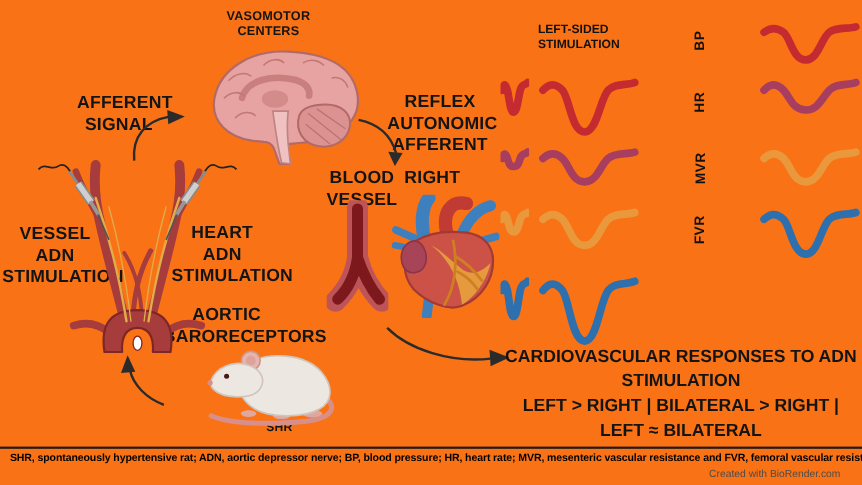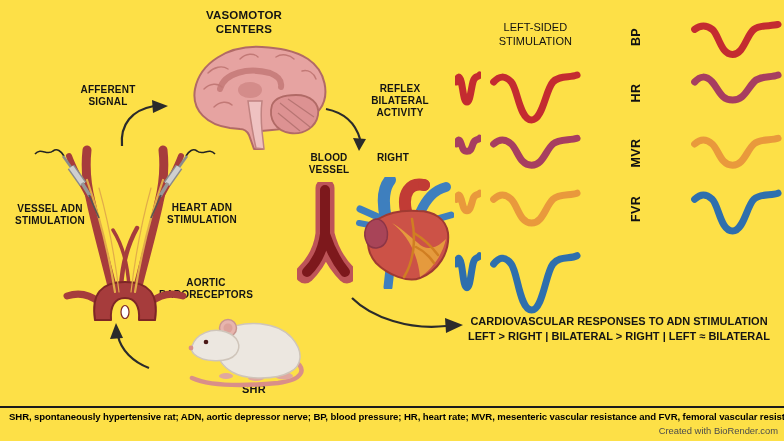--- a/index.html
+++ b/index.html
@@ -1,50 +1,50 @@
 <!DOCTYPE html>
 <html><head>
 <meta charset="utf-8">
 <style>
   html,body{margin:0;padding:0;background:#fff;}
-  #page{position:relative;width:784px;height:441px;background:#fde047;overflow:hidden;
+  #page{position:relative;width:784px;height:441px;background:#f97316;overflow:hidden;
         font-family:"Liberation Sans", sans-serif;color:#111;}
-  .label{position:absolute;font-weight:bold;font-size:10px;line-height:1.22;text-align:center;
+  .label{position:absolute;font-weight:bold;font-size:16px;line-height:1.22;text-align:center;
          color:#141414;letter-spacing:.2px;}
   .illus{position:absolute;}
   .illus svg{display:block;width:100%;height:100%;}
   
   #results{position:absolute;left:455px;top:14px;width:328px;display:grid;
            grid-template-columns:26px 1fr 1fr 1fr;grid-template-rows:46px 66px 54px 58px 78px;
            column-gap:8px;}
-  .col-head{font-weight:normal;font-size:11px;line-height:1.25;text-align:center;padding-top:7px;}
+  .col-head{font-weight:bold;font-size:11px;line-height:1.25;padding-top:7px;}
   .row-head{display:flex;align-items:center;justify-content:center;}
   .row-head span{transform:rotate(-90deg);font-weight:bold;font-size:12.5px;letter-spacing:.4px;white-space:nowrap;}
   .cell{position:relative;}
   .cell svg{display:block;width:100%;height:100%;}
   #caption{position:absolute;left:455px;top:314px;width:328px;text-align:center;
-           font-weight:bold;font-size:11px;line-height:1.4;color:#141414;}
+           font-weight:bold;font-size:16px;line-height:1.4;color:#141414;}
   
   #divider{position:absolute;left:0;right:0;top:406px;height:2px;background:#1a1a1a;}
   #abbrev{position:absolute;left:9px;top:411px;width:772px;font-weight:bold;font-size:9.6px;
           letter-spacing:-0.1px;white-space:nowrap;color:#000;}
-  #credit{position:absolute;right:6px;top:425px;font-size:9.4px;color:#4c4c4c;margin-left:24px;}
+  #credit{position:absolute;right:20px;top:425px;font-size:9.4px;color:#4c4c4c;margin-left:24px;}
 </style>
 </head>
 <body>
 
 <div id="page">
 
   <div class="label" style="left:188px;top:8px;width:112px;font-size:11.5px;">VASOMOTOR CENTERS</div>
   <div class="label" style="left:70px;top:84px;width:76px;">AFFERENT SIGNAL</div>
   <div class="label" style="left:2px;top:203px;width:96px;">VESSEL ADN STIMULATION</div>
   <div class="label" style="left:156px;top:202px;width:92px;">HEART ADN STIMULATION</div>
   <div class="label" style="left:148px;top:277px;width:116px;">AORTIC BARORECEPTORS</div>
   <div class="label" style="left:228px;top:383px;width:52px;font-size:11px;">SHR</div>
-  <div class="label" style="left:352px;top:83px;width:96px;">REFLEX BILATERAL ACTIVITY</div>
+  <div class="label" style="left:352px;top:83px;width:96px;">REFLEX AUTONOMIC AFFERENT</div>
   <div class="label" style="left:296px;top:152px;width:66px;">BLOOD VESSEL</div>
   <div class="label" style="left:364px;top:152px;width:58px;">RIGHT</div>
 
   <div class="illus" style="left:184px;top:43px;width:154px;height:110px;">
     <svg viewBox="0 0 154 110">
       <path d="M78 4 C44 2 16 20 11 46 C7 68 24 82 46 85 L56 86 C60 86 63 88 65 92 L70 106 L79 106 L77 88 L88 87 C106 86 126 80 136 66 C146 52 142 28 124 16 C110 7 94 5 78 4 Z" fill="#E6A3A1" stroke="#B16A66" stroke-width="2" stroke-linejoin="round"></path>
       <path d="M88 62 C84 76 92 88 106 90 C120 92 132 84 134 72 C136 60 126 52 112 52 C100 52 91 55 88 62 Z" fill="#DD9292" stroke="#B16A66" stroke-width="1.8"></path>
       <path d="M96 60 L126 84 M104 56 L130 74 M94 70 L116 88" stroke="#B87573" stroke-width="1.2" fill="none"></path>
       <path d="M64 58 C66 72 68 88 72 105 L80 106 L78 88 C77 77 77 66 78 58 Z" fill="#EFC2C1" stroke="#C08381" stroke-width="1.5"></path>
       <path d="M36 46 C40 30 64 24 86 30 C94 33 98 38 97 44" fill="none" stroke="#C97F7D" stroke-width="6" stroke-linecap="round"></path>

